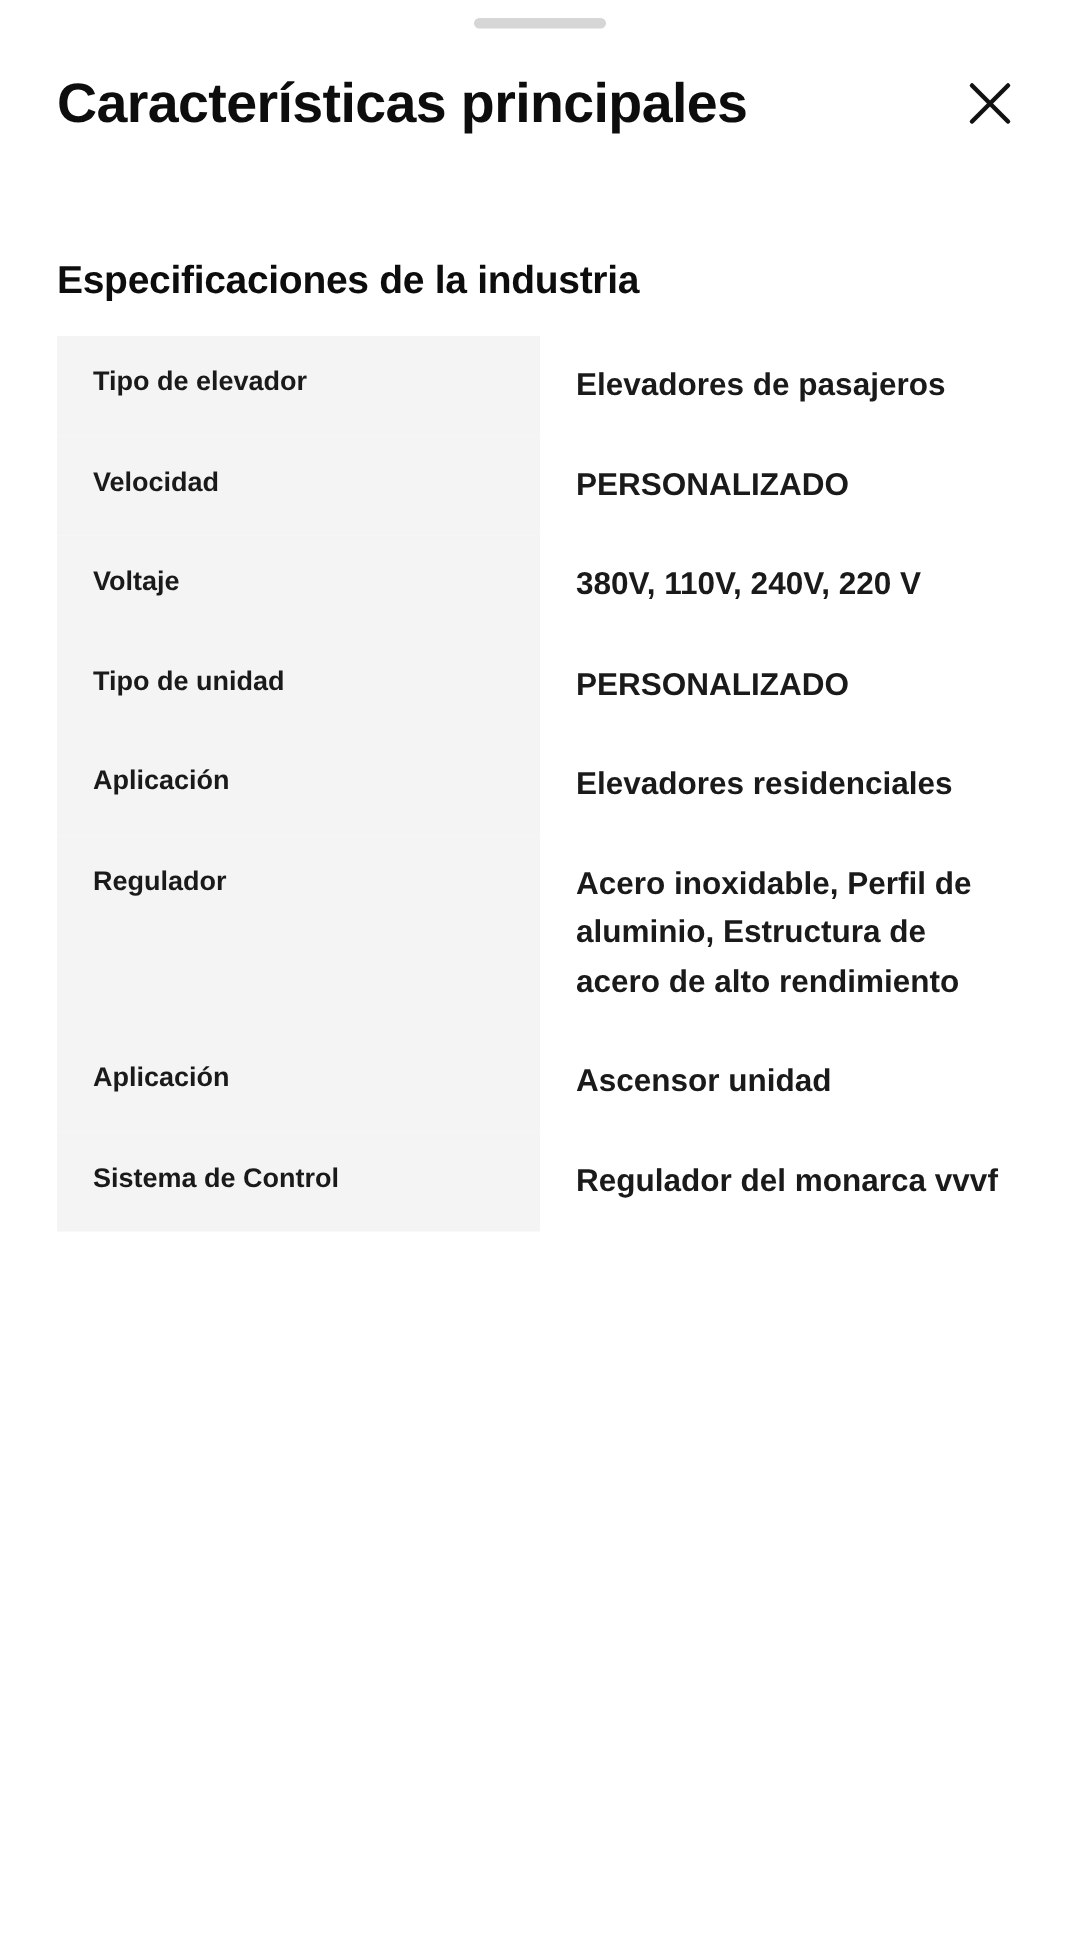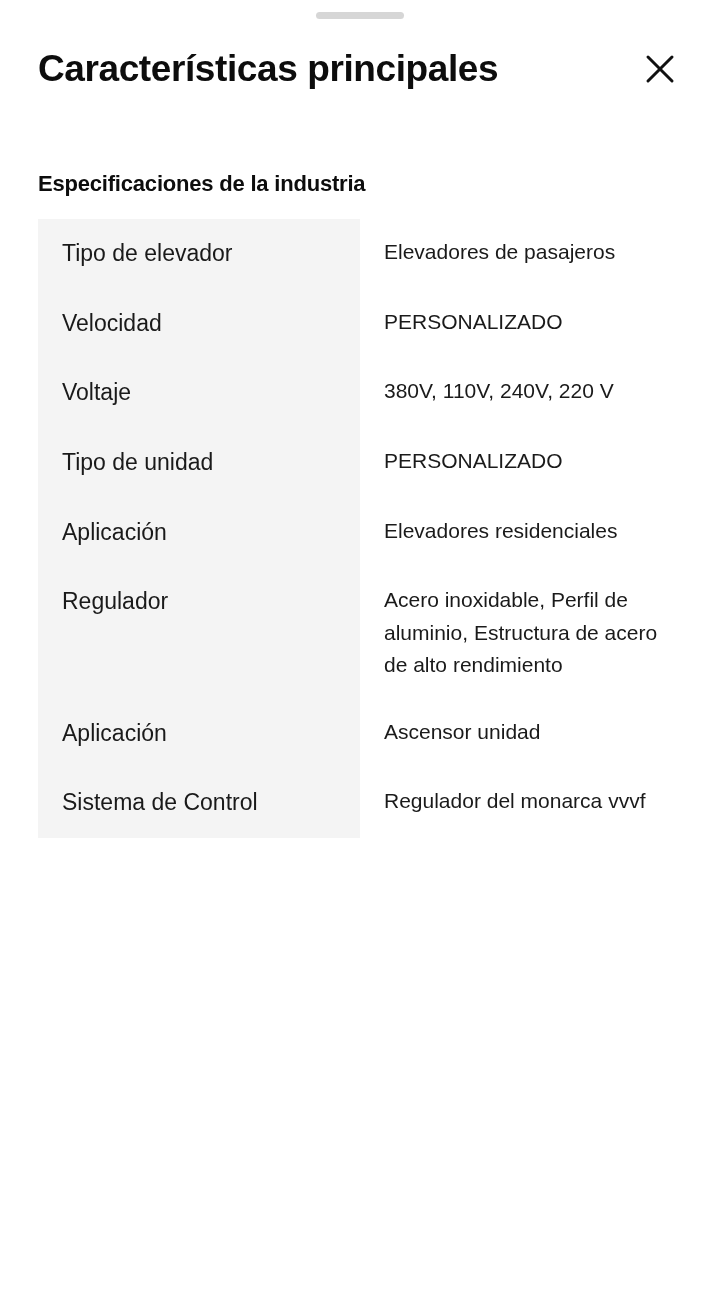--- a/index.html
+++ b/index.html
@@ -59,21 +59,21 @@
     cursor: pointer;
   }
   .close-btn svg { display: block; }
 
   .content {
     padding: 0 38px 0 38px;
     flex: 1 1 auto;
     overflow: hidden;
   }
   .section-title {
-    font-size: 22px;
+    font-size: 26px;
     font-weight: 700;
     letter-spacing: -0.2px;
     color: #0d0d0d;
     margin: 63px 0 22px 0;
   }
   .section-title.second {
     margin-top: 68px;
   }
   .spec-table {
     width: 100%;
@@ -81,31 +81,31 @@
     background: #ffffff;
   }
   .spec-table td {
     vertical-align: top;
     padding: 0;
   }
   .spec-row td.key {
     width: 322px;
     background: #f4f4f4;
     padding: 17px 24px 17px 24px;
-    font-size: 23px;
+    font-size: 18px;
     line-height: 1.55;
     color: #1a1a1a;
-    font-weight: 400;
+    font-weight: 700;
   }
   .spec-row td.val {
     padding: 17px 10px 17px 24px;
     font-size: 21px;
     line-height: 1.55;
     color: #1a1a1a;
-    font-weight: 400;
+    font-weight: 700;
   }
 </style>
 </head>
 <body>
 
 <div class="sheet">
 
   <div class="grabber-wrap">
     <div class="grabber"></div>
   </div>

